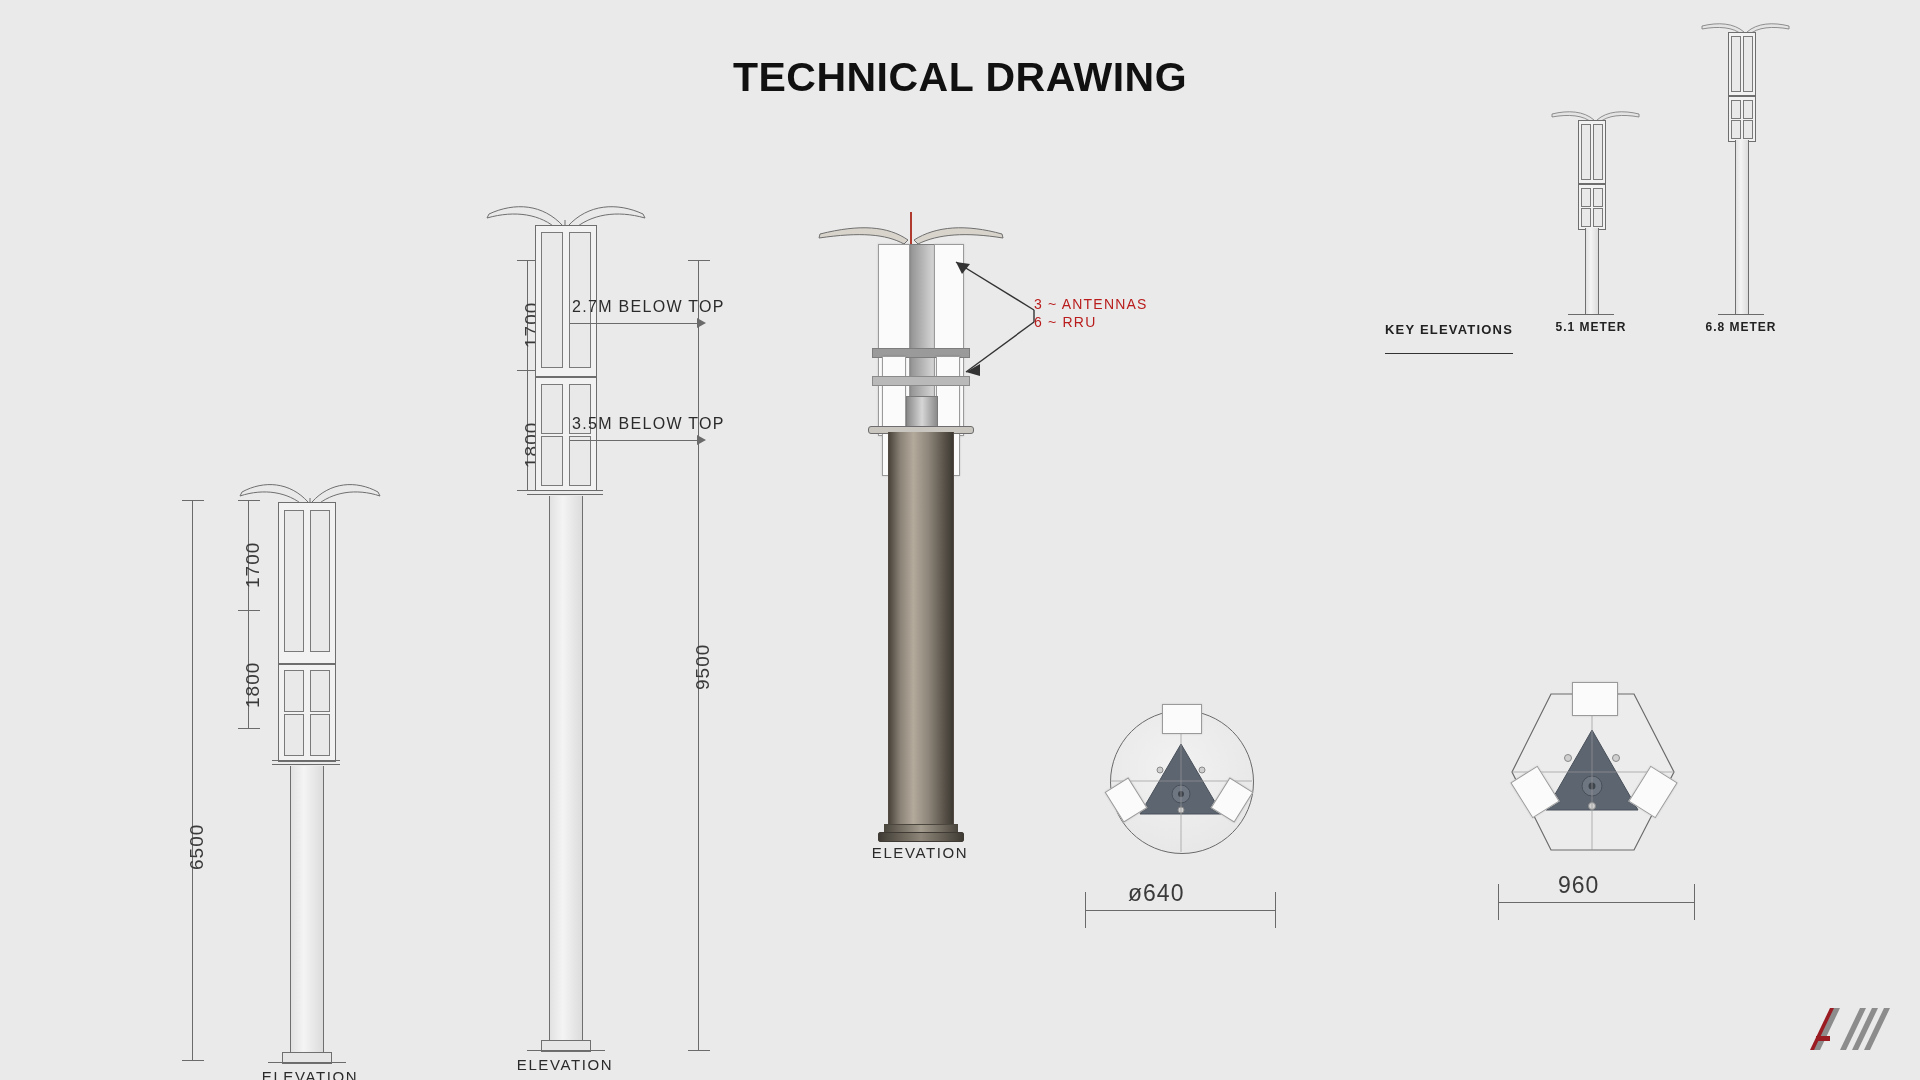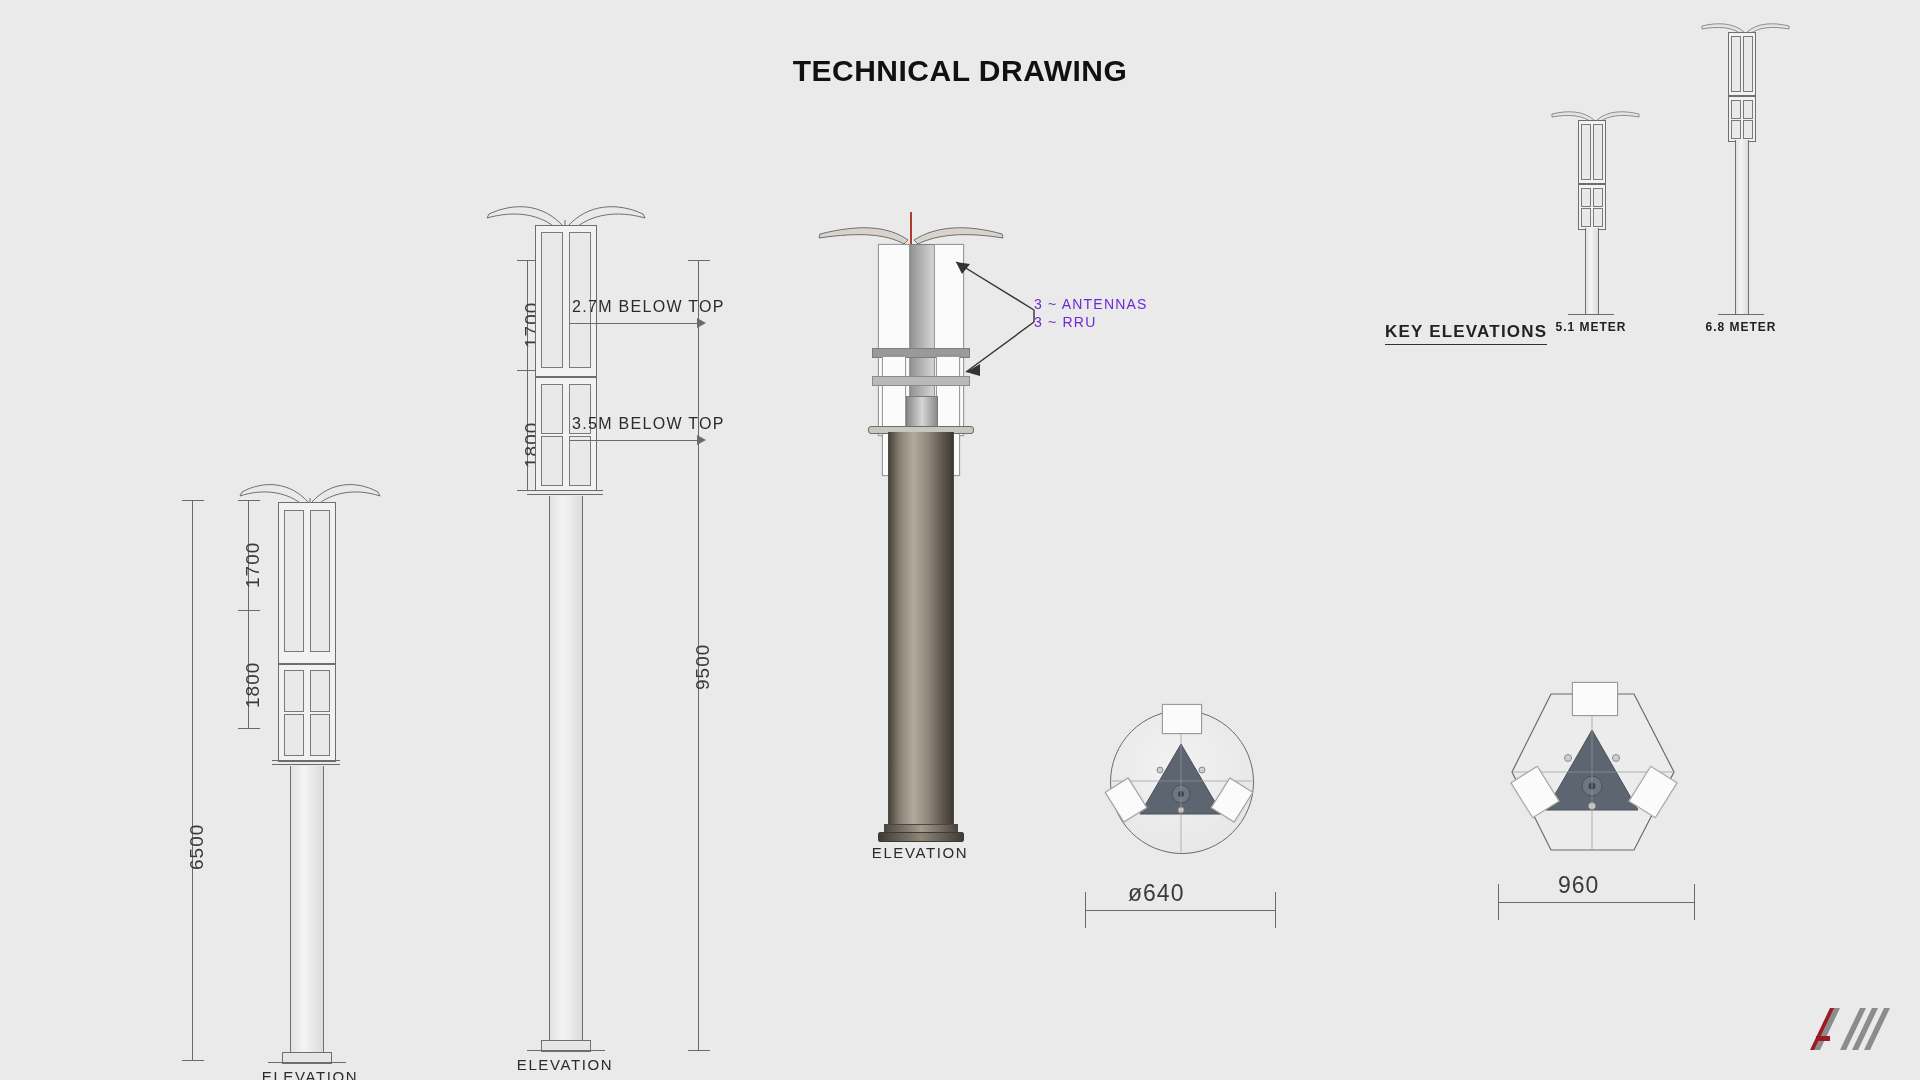--- a/index.html
+++ b/index.html
@@ -9,41 +9,41 @@
     font-family:"Liberation Sans", sans-serif;
     overflow:hidden;
     position:relative;
   }
   .root{position:absolute;left:0;top:0;width:1920px;height:1080px;}
   .abs{position:absolute;}
 
   
   .title{
     left:0;top:54px;width:1920px;text-align:center;
-    font-size:30px;font-weight:bold;letter-spacing:0.5px;color:#111;
+    font-size:41px;font-weight:bold;letter-spacing:0.5px;color:#111;
   }
 
   
   .vline{background:#6b6b6b;width:1px;}
   .hline{background:#6b6b6b;height:1px;}
   .dimtext{
     font-family:"Liberation Sans", sans-serif;
     font-size:19px;color:#3a3a3a;letter-spacing:1px;
   }
   .dimtext.vert{
     transform:rotate(-90deg);
     transform-origin:left top;
     white-space:nowrap;
   }
   .caption{
     font-size:15px;letter-spacing:1.6px;color:#2b2b2b;text-align:center;
     font-family:"Liberation Sans", sans-serif;
   }
   .notetext{
-    font-size:14px;letter-spacing:1.2px;color:#6d28d9;white-space:nowrap;
+    font-size:14px;letter-spacing:1.2px;color:#b91c1c;white-space:nowrap;
   }
   .leveltext{
     font-size:16px;letter-spacing:1.3px;color:#2b2b2b;white-space:nowrap;
   }
 
   
   .shaft-outline{
     border-left:1px solid #6f6f6f;border-right:1px solid #6f6f6f;
     background:linear-gradient(to right,#e2e2e2,#f4f4f4 40%,#dcdcdc);
   }
@@ -65,22 +65,22 @@
   
   .plan-circle{
     border:1px solid #6a6a6a;border-radius:50%;
     background:radial-gradient(circle at 45% 40%, #f2f2f2, #e4e4e4);
   }
   .dimline{background:#6a6a6a;height:1px;}
   .tick{background:#6a6a6a;width:1px;}
 
   
   .keylabel{
-    font-size:17px;letter-spacing:1.2px;color:#222;font-weight:600;
-    border-bottom:1px solid #333;padding-bottom:2px;text-align:right;
+    font-size:13px;letter-spacing:1.2px;color:#222;font-weight:600;
+    border-bottom:1px solid #333;padding-bottom:16px;text-align:right;
   }
   .keycap{font-size:12px;letter-spacing:1px;color:#222;text-align:center;font-weight:600;}
 
   
   .logo{right:30px;bottom:28px;width:80px;height:46px;}
 </style>
 </head>
 <body>
 
 <div class="root">
@@ -211,21 +211,21 @@
     <div class="abs leveltext" style="left:-228px;top:185px;">3.5M  BELOW  TOP</div>
 
     <svg class="abs" style="left:150px;top:10px;" width="180" height="140">
       <line x1="6" y1="22" x2="84" y2="70" stroke="#333" stroke-width="1.4"></line>
       <polygon points="6,22 20,24 12,34" fill="#333"></polygon>
       <line x1="16" y1="132" x2="84" y2="82" stroke="#333" stroke-width="1.4"></line>
       <polygon points="16,132 30,124 30,136" fill="#333"></polygon>
       <line x1="84" y1="70" x2="84" y2="82" stroke="#333" stroke-width="1.4"></line>
     </svg>
     <div class="abs notetext" style="left:234px;top:66px;">3  ~  ANTENNAS</div>
-    <div class="abs notetext" style="left:234px;top:84px;">3  ~  RRU</div>
+    <div class="abs notetext" style="left:234px;top:84px;">6  ~  RRU</div>
   </div>
 
   <div class="abs" style="left:1090px;top:710px;width:230px;height:260px;">
     <div class="abs plan-circle" style="left:20px;top:0;width:142px;height:142px;"></div>
     <svg class="abs" style="left:20px;top:0;" width="142" height="142">
       <polygon points="71,34 112,104 30,104" fill="#5d6570" stroke="#49505a" stroke-width="1"></polygon>
       <circle cx="71" cy="84" r="9" fill="#6e7681" stroke="#49505a"></circle>
       <circle cx="71" cy="84" r="3" fill="#3f454d"></circle>
       <circle cx="50" cy="60" r="3" fill="#cfcfcf" stroke="#8a8a8a"></circle>
       <circle cx="92" cy="60" r="3" fill="#cfcfcf" stroke="#8a8a8a"></circle>

